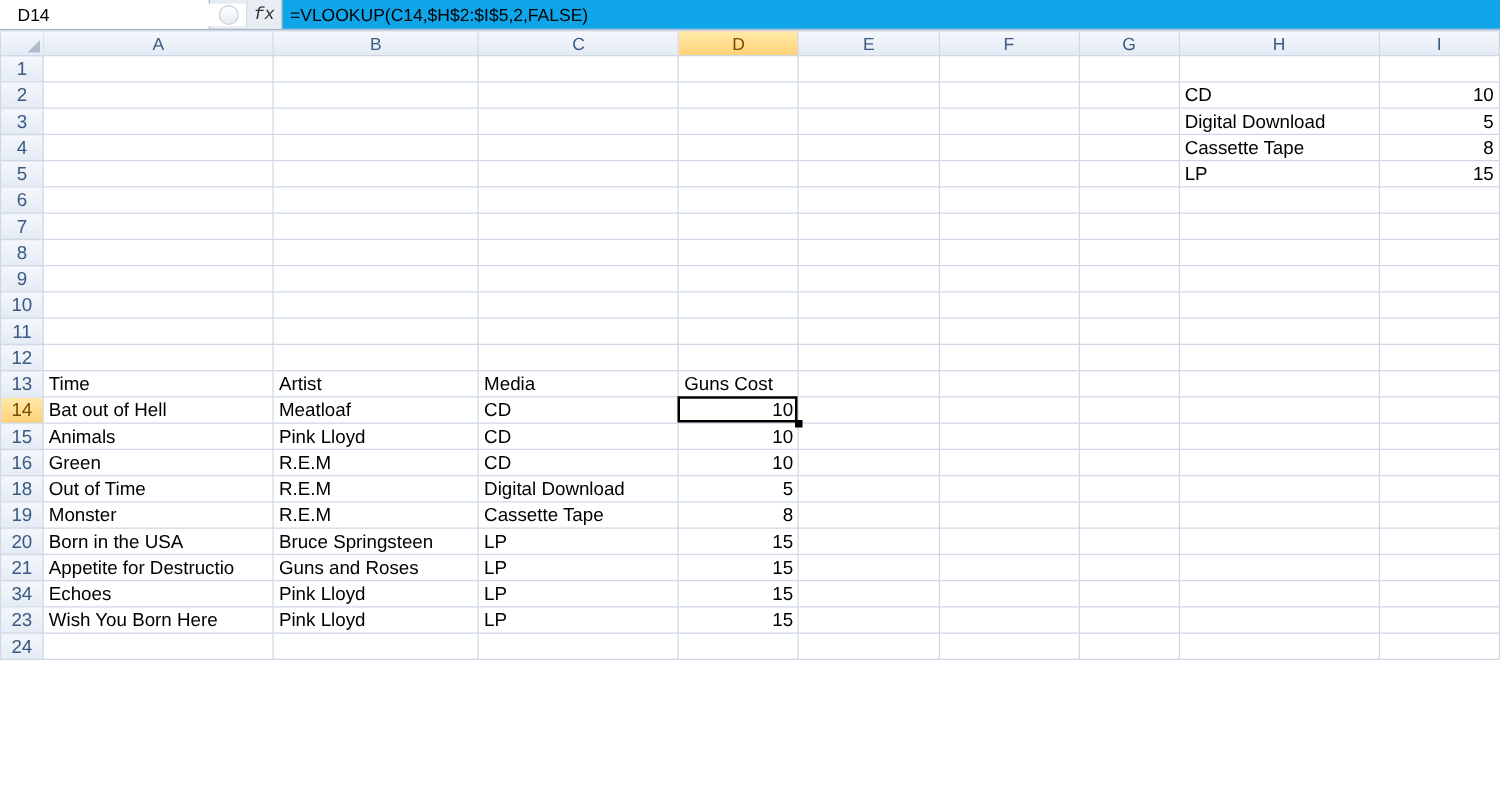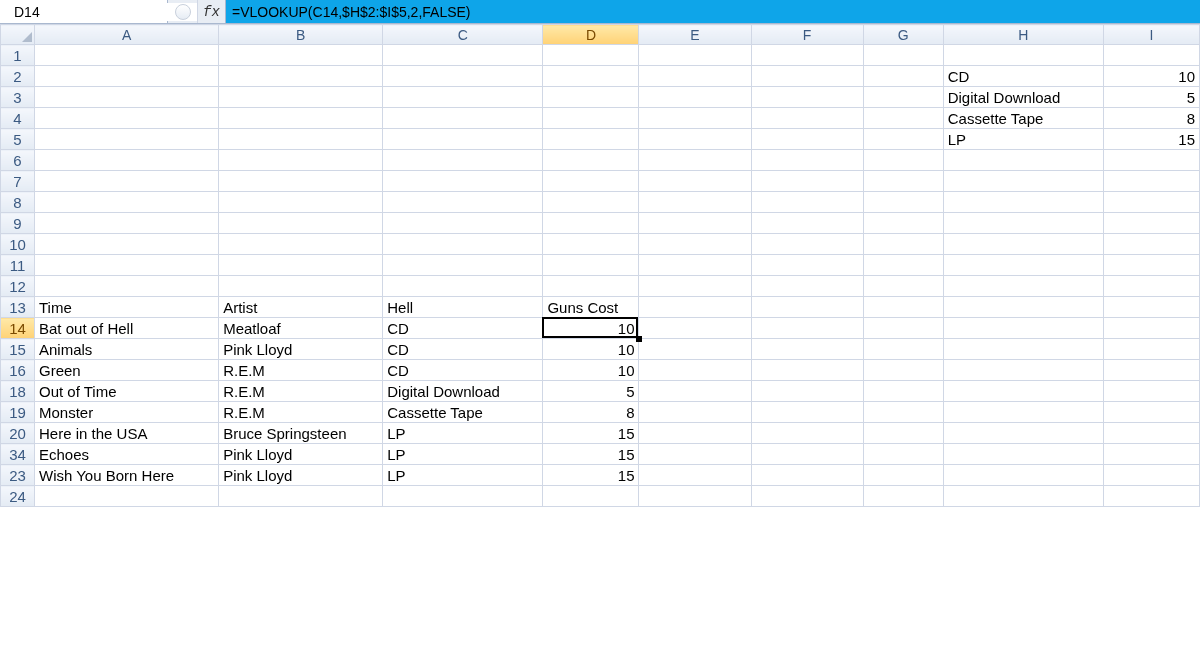--- a/index.html
+++ b/index.html
@@ -340,21 +340,21 @@
           <td id="cell-E12"></td>
           <td id="cell-F12"></td>
           <td id="cell-G12"></td>
           <td id="cell-H12"></td>
           <td id="cell-I12"></td>
         </tr>
         <tr>
           <td class="rowhdr">13</td>
           <td id="cell-A13" class="left">Time</td>
           <td id="cell-B13" class="left">Artist</td>
-          <td id="cell-C13" class="left">Hell</td>
+          <td id="cell-C13" class="left">Media</td>
           <td id="cell-D13" class="left">Guns Cost</td>
           <td id="cell-E13"></td>
           <td id="cell-F13"></td>
           <td id="cell-G13"></td>
           <td id="cell-H13"></td>
           <td id="cell-I13"></td>
         </tr>
         <tr>
           <td class="rowhdr active">14</td>
           <td id="cell-A14" class="left">Bat out of Hell</td>
@@ -410,29 +410,41 @@
           <td id="cell-C19" class="left">Cassette Tape</td>
           <td id="cell-D19" class="right">8</td>
           <td id="cell-E19"></td>
           <td id="cell-F19"></td>
           <td id="cell-G19"></td>
           <td id="cell-H19"></td>
           <td id="cell-I19"></td>
         </tr>
         <tr>
           <td class="rowhdr">20</td>
-          <td id="cell-A20" class="left">Here in the USA</td>
+          <td id="cell-A20" class="left">Born in the USA</td>
           <td id="cell-B20" class="left">Bruce Springsteen</td>
           <td id="cell-C20" class="left">LP</td>
           <td id="cell-D20" class="right">15</td>
           <td id="cell-E20"></td>
           <td id="cell-F20"></td>
           <td id="cell-G20"></td>
           <td id="cell-H20"></td>
           <td id="cell-I20"></td>
+        </tr>
+        <tr>
+          <td class="rowhdr">21</td>
+          <td id="cell-A21" class="left">Appetite for Destructio</td>
+          <td id="cell-B21" class="left">Guns and Roses</td>
+          <td id="cell-C21" class="left">LP</td>
+          <td id="cell-D21" class="right">15</td>
+          <td id="cell-E21"></td>
+          <td id="cell-F21"></td>
+          <td id="cell-G21"></td>
+          <td id="cell-H21"></td>
+          <td id="cell-I21"></td>
         </tr>
         <tr>
           <td class="rowhdr">34</td>
           <td id="cell-A22" class="left">Echoes</td>
           <td id="cell-B22" class="left">Pink Lloyd</td>
           <td id="cell-C22" class="left">LP</td>
           <td id="cell-D22" class="right">15</td>
           <td id="cell-E22"></td>
           <td id="cell-F22"></td>
           <td id="cell-G22"></td>

